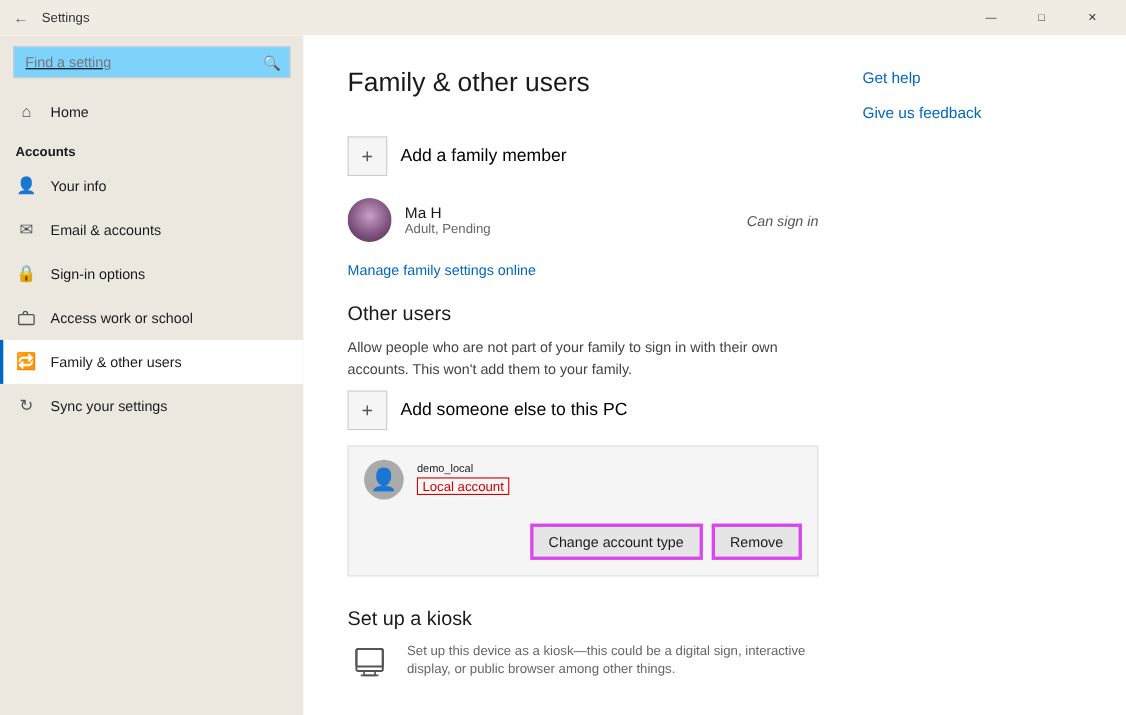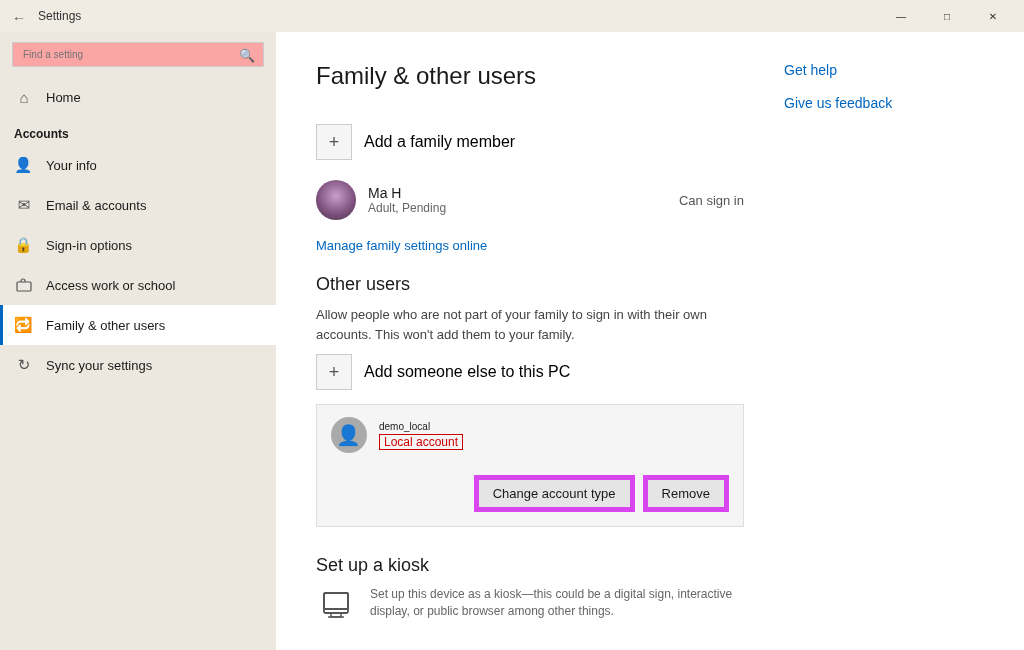--- a/index.html
+++ b/index.html
@@ -66,23 +66,24 @@
     }
 
     .sidebar-search {
       margin: 10px 12px;
       position: relative;
     }
     .sidebar-search input {
       width: 100%;
       padding: 6px 30px 6px 10px;
       border: 1px solid #ccc;
-      background: #fca5a5;
-      font-size: 10px;
+      background: #7dd3fc;
+      font-size: 13px;
       outline: none;
+      text-decoration: underline;
     }
     .sidebar-search-icon {
       position: absolute;
       right: 8px;
       top: 50%;
       transform: translateY(-50%);
       color: #666;
       font-size: 13px;
       pointer-events: none;
     }
@@ -205,20 +206,21 @@
       font-weight: 500;
       color: #1a1a1a;
     }
     .member-role {
       font-size: 12px;
       color: #666;
     }
     .member-status {
       font-size: 13px;
       color: #555;
+      font-style: italic;
     }
 
     .manage-link {
       color: #0067c0;
       font-size: 13px;
       text-decoration: none;
       cursor: pointer;
       display: inline-block;
       margin-top: 8px;
     }
@@ -288,21 +290,21 @@
     }
     .user-card-actions {
       display: flex;
       gap: 8px;
       padding: 10px 14px 14px 14px;
       justify-content: flex-end;
     }
     .action-btn {
       padding: 6px 14px;
       background: #e5e5e5;
-      border: 5px solid #d946ef;
+      border: 3px solid #d946ef;
       font-size: 13px;
       cursor: pointer;
       color: #1a1a1a;
     }
 
     
     .kiosk-section { margin-top: 28px; }
     .kiosk-row {
       display: flex;
       align-items: flex-start;

